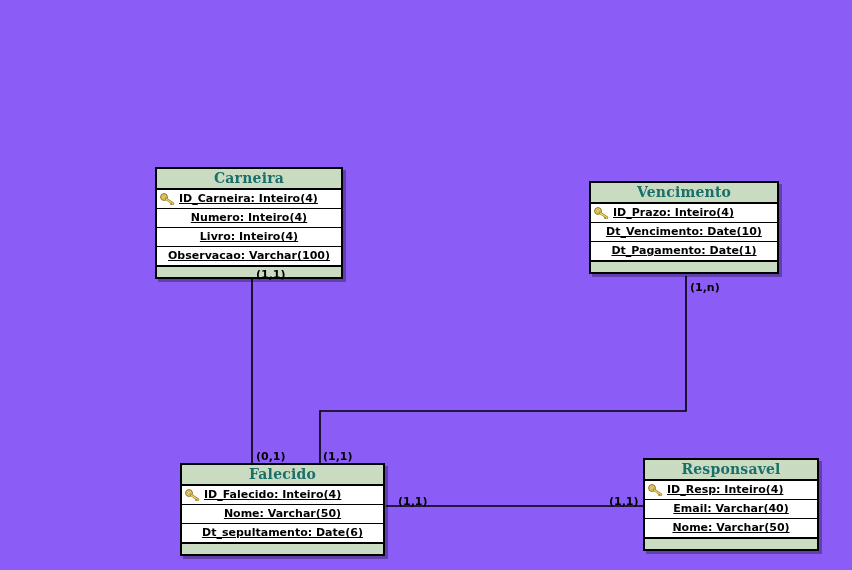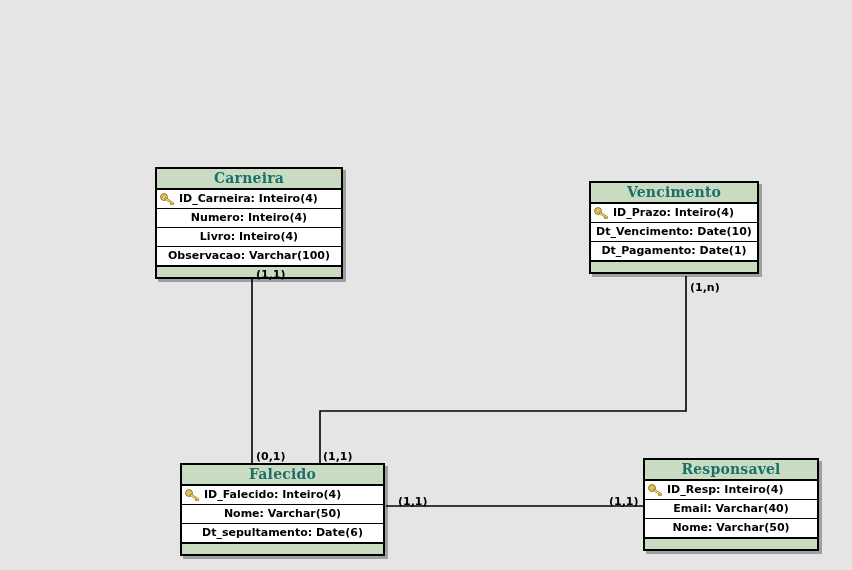--- a/index.html
+++ b/index.html
@@ -7,21 +7,21 @@
     padding: 0;
     background: #ffffff;
   }
   body {
     font-family: "DejaVu Sans", sans-serif;
   }
   #canvas {
     position: relative;
     width: 852px;
     height: 570px;
-    background: #e5e5e5;
+    background: #8b5cf6;
     overflow: hidden;
   }
   #edge-layer {
     position: absolute;
     left: 0;
     top: 0;
     width: 852px;
     height: 570px;
     pointer-events: none;
   }
@@ -53,20 +53,21 @@
     height: 18px;
     line-height: 18px;
     border-bottom: 1px solid #000000;
     font-family: "DejaVu Sans", sans-serif;
     font-weight: bold;
     font-size: 11px;
     color: #000000;
     text-align: center;
     white-space: nowrap;
     overflow: hidden;
+    text-decoration: underline;
   }
   .attr:last-child {
     border-bottom: 1px solid #000000;
   }
   .attr.pk {
     text-align: left;
     padding-left: 22px;
   }
   .key-icon {
     position: absolute;
@@ -123,21 +124,21 @@
       <div class="attr">
         <span>Livro: Inteiro(4)</span>
       </div>
       <div class="attr">
         <span>Observacao: Varchar(100)</span>
       </div>
     </div>
     <div class="entity-footer"></div>
   </div>
 
-  <div class="entity" style="left:589px; top:181px; width:170px;">
+  <div class="entity" style="left:589px; top:181px; width:190px;">
     <div class="entity-header">Vencimento</div>
     <div class="attr-list">
       <div class="attr pk">
         <svg class="key-icon" viewBox="0 0 15 12">
           <circle cx="4" cy="4" r="3.4" fill="#f2d659" stroke="#8a6d1b" stroke-width="1"></circle>
           <circle cx="4" cy="4" r="1.3" fill="#ffffff" stroke="#8a6d1b" stroke-width="0.6"></circle>
           <path d="M6.2 6.1 L13 10.5" stroke="#8a6d1b" stroke-width="2.4" fill="none" stroke-linecap="round"></path>
           <path d="M6.2 6.1 L13 10.5" stroke="#f2d659" stroke-width="1.3" fill="none" stroke-linecap="round"></path>
           <path d="M10.4 10.4 L11.6 12" stroke="#8a6d1b" stroke-width="1.2" fill="none"></path>
         </svg>

